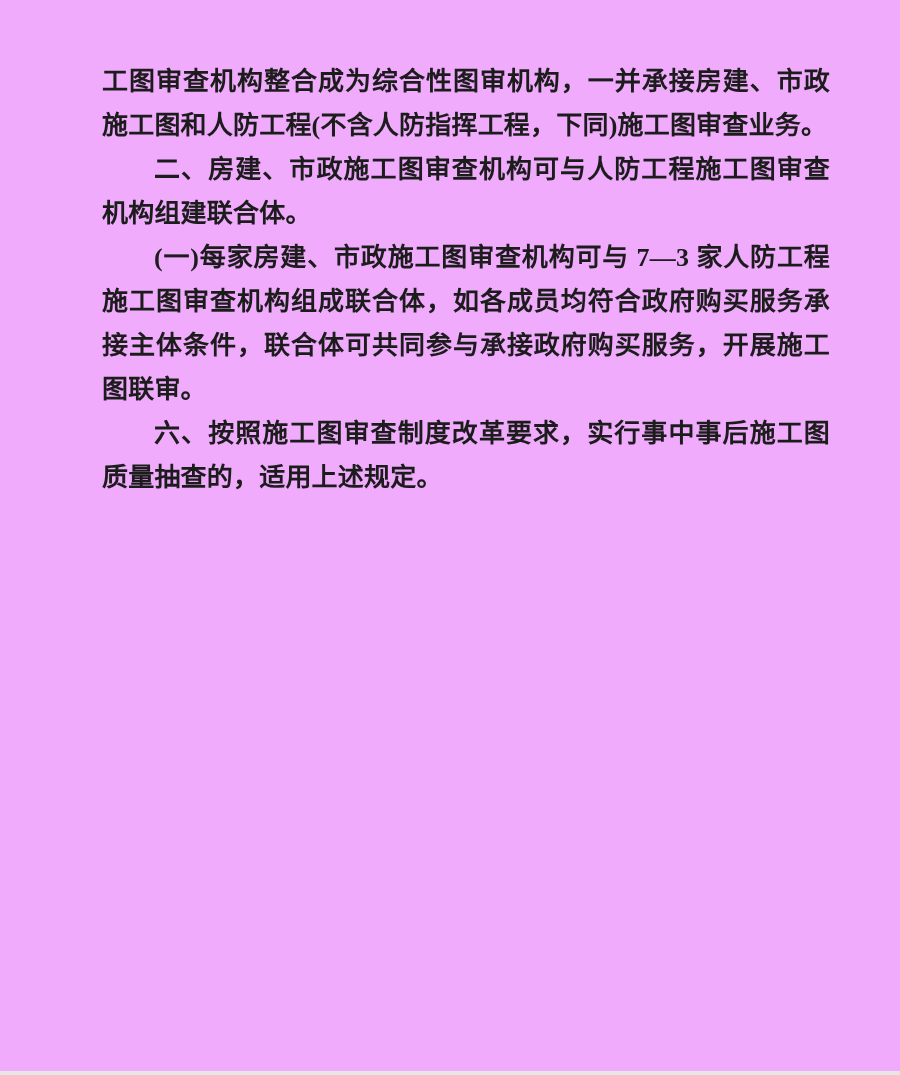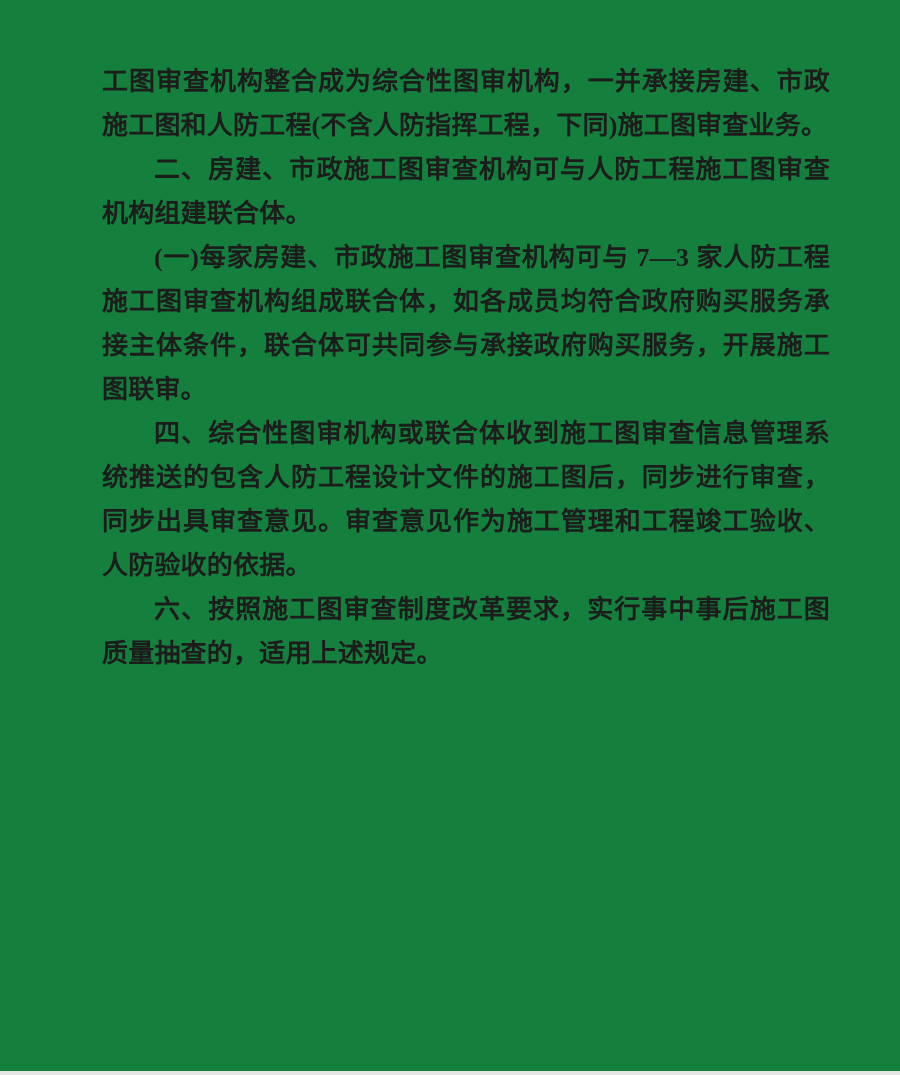--- a/index.html
+++ b/index.html
@@ -4,21 +4,21 @@
 <style>
   html, body {
     margin: 0;
     padding: 0;
     background: #ffffff;
   }
   .page {
     position: relative;
     width: 900px;
     height: 1075px;
-    background: #15803d;
+    background: #f0abfc;
     overflow: hidden;
   }
   .content {
     position: absolute;
     left: 102px;
     top: 60px;
     width: 728px;
     font-family: "Liberation Serif", "DejaVu Serif", serif;
     font-size: 26px;
     line-height: 44px;
@@ -46,17 +46,16 @@
   }
 </style>
 </head>
 <body>
 
 <div class="page">
   <div class="content">
     <p class="para no-indent">工图审查机构整合成为综合性图审机构，一并承接房建、市政施工图和人防工程(不含人防指挥工程，下同)施工图审查业务。</p>
     <p class="para">二、房建、市政施工图审查机构可与人防工程施工图审查机构组建联合体。</p>
     <p class="para">(一)每家房建、市政施工图审查机构可与 7—3 家人防工程施工图审查机构组成联合体，如各成员均符合政府购买服务承接主体条件，联合体可共同参与承接政府购买服务，开展施工图联审。</p>
-    <p class="para">四、综合性图审机构或联合体收到施工图审查信息管理系统推送的包含人防工程设计文件的施工图后，同步进行审查，同步出具审查意见。审查意见作为施工管理和工程竣工验收、人防验收的依据。</p>
     <p class="para">六、按照施工图审查制度改革要求，实行事中事后施工图质量抽查的，适用上述规定。</p>
   </div>
   <div class="scan-edge-bottom"></div>
 </div>
 
 </body></html>

